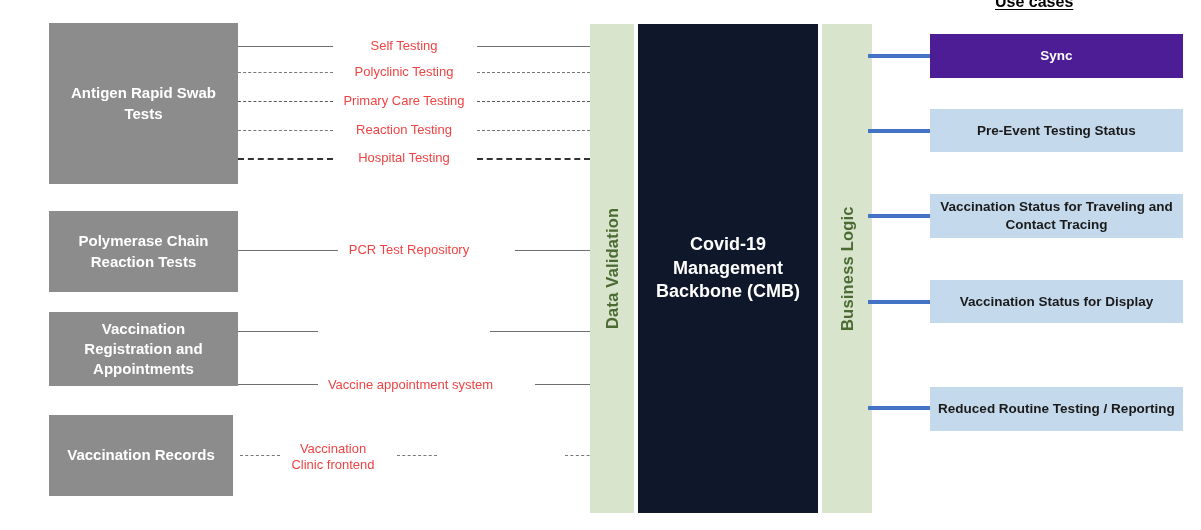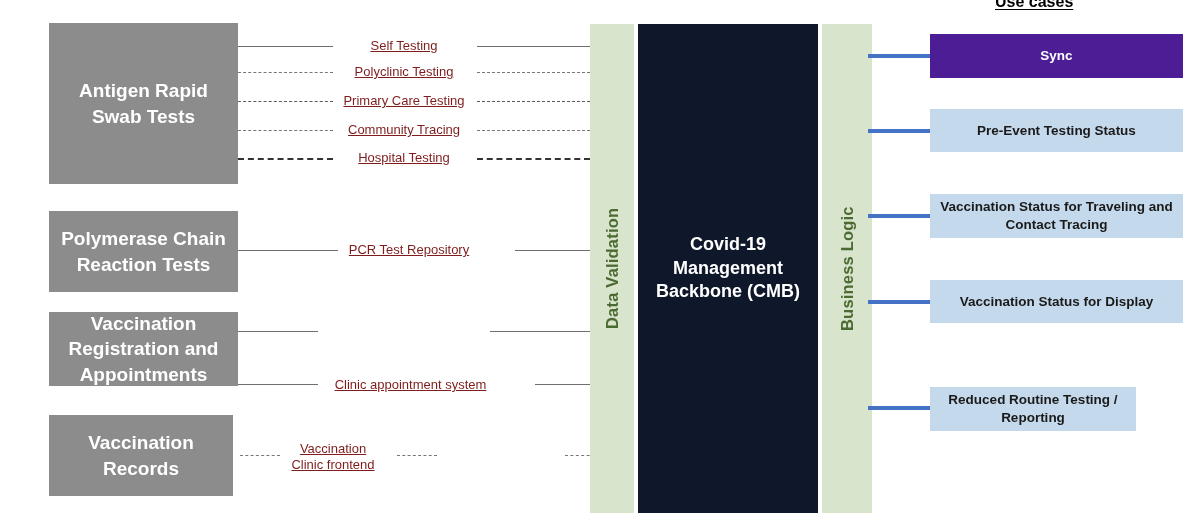--- a/index.html
+++ b/index.html
@@ -3,27 +3,27 @@
 <meta charset="utf-8">
 <style>
   html,body{margin:0;padding:0;background:#ffffff;}
   body{width:1201px;height:530px;position:relative;overflow:hidden;
        font-family:"Liberation Sans",sans-serif;}
   .canvas{position:absolute;inset:0;}
 
   
   .src-box{position:absolute;background:#8c8c8c;color:#ffffff;
            display:flex;align-items:center;justify-content:center;
-           text-align:center;font-weight:bold;font-size:19px;line-height:1.35;
+           text-align:center;font-weight:bold;font-size:15px;line-height:1.35;
            box-shadow:0 0 0 1px #8c8c8c;}
   .src-box span{display:block;padding:0 10px;}
 
   
-  .mid-label{position:absolute;text-align:center;color:#7f1d1d;
-             font-size:13px;line-height:1.25;font-family:"Liberation Sans",sans-serif;text-decoration:underline;}
+  .mid-label{position:absolute;text-align:center;color:#ef4444;
+             font-size:13px;line-height:1.25;font-family:"Liberation Sans",sans-serif;}
 
   
   .ln{position:absolute;height:0;border-top-width:1.4px;border-top-color:#6f6f6f;}
   .ln.solid{border-top-style:solid;}
   .ln.dash{border-top-style:dashed;border-top-color:#5a5a5a;}
   .ln.dash-thick{border-top-style:dashed;border-top-width:2px;border-top-color:#333333;}
   .ln.dash-light{border-top-style:dashed;border-top-width:1.2px;border-top-color:#777777;}
 
   
   .band{position:absolute;background:#d8e4cc;}
@@ -71,24 +71,24 @@
   <div class="ln dash-light" style="left:238px;top:130px;width:95px;"></div>
   <div class="ln dash-thick" style="left:238px;top:158px;width:95px;"></div>
   <div class="ln solid" style="left:238px;top:250px;width:100px;"></div>
   <div class="ln solid" style="left:238px;top:331px;width:80px;"></div>
   <div class="ln solid" style="left:238px;top:384px;width:80px;"></div>
   <div class="ln dash-light" style="left:240px;top:455px;width:40px;"></div>
 
   <div class="mid-label" style="left:333px;top:38px;width:142px;">Self Testing</div>
   <div class="mid-label" style="left:333px;top:64px;width:142px;">Polyclinic Testing</div>
   <div class="mid-label" style="left:331px;top:93px;width:146px;">Primary Care Testing</div>
-  <div class="mid-label" style="left:333px;top:122px;width:142px;">Community Tracing</div>
+  <div class="mid-label" style="left:333px;top:122px;width:142px;">Reaction Testing</div>
   <div class="mid-label" style="left:333px;top:150px;width:142px;">Hospital Testing</div>
   <div class="mid-label" style="left:338px;top:242px;width:142px;">PCR Test Repository</div>
-  <div class="mid-label" style="left:318px;top:377px;width:185px;">Clinic appointment system</div>
+  <div class="mid-label" style="left:318px;top:377px;width:185px;">Vaccine appointment system</div>
   <div class="mid-label" style="left:283px;top:441px;width:100px;text-align:center;">Vaccination Clinic frontend</div>
 
   <div class="ln solid" style="left:477px;top:46px;width:113px;"></div>
   <div class="ln dash-light" style="left:477px;top:72px;width:113px;"></div>
   <div class="ln dash" style="left:477px;top:101px;width:113px;"></div>
   <div class="ln dash-light" style="left:477px;top:130px;width:113px;"></div>
   <div class="ln dash-thick" style="left:477px;top:158px;width:113px;"></div>
   <div class="ln solid" style="left:515px;top:250px;width:75px;"></div>
   <div class="ln solid" style="left:490px;top:331px;width:100px;"></div>
   <div class="ln solid" style="left:535px;top:384px;width:55px;"></div>
@@ -116,17 +116,17 @@
   </div>
   <div class="uc" style="left:930px;top:109px;width:253px;height:43px;">
     <span>Pre-Event Testing Status</span>
   </div>
   <div class="uc" style="left:930px;top:280px;width:253px;height:43px;">
     <span>Vaccination Status for Display</span>
   </div>
   <div class="uc" style="left:930px;top:194px;width:253px;height:44px;">
     <span>Vaccination Status for Traveling and Contact Tracing</span>
   </div>
-  <div class="uc" style="left:930px;top:387px;width:206px;height:44px;">
+  <div class="uc" style="left:930px;top:387px;width:253px;height:44px;">
     <span>Reduced Routine Testing / Reporting</span>
   </div>
 
 </div>
 
 </body></html>

